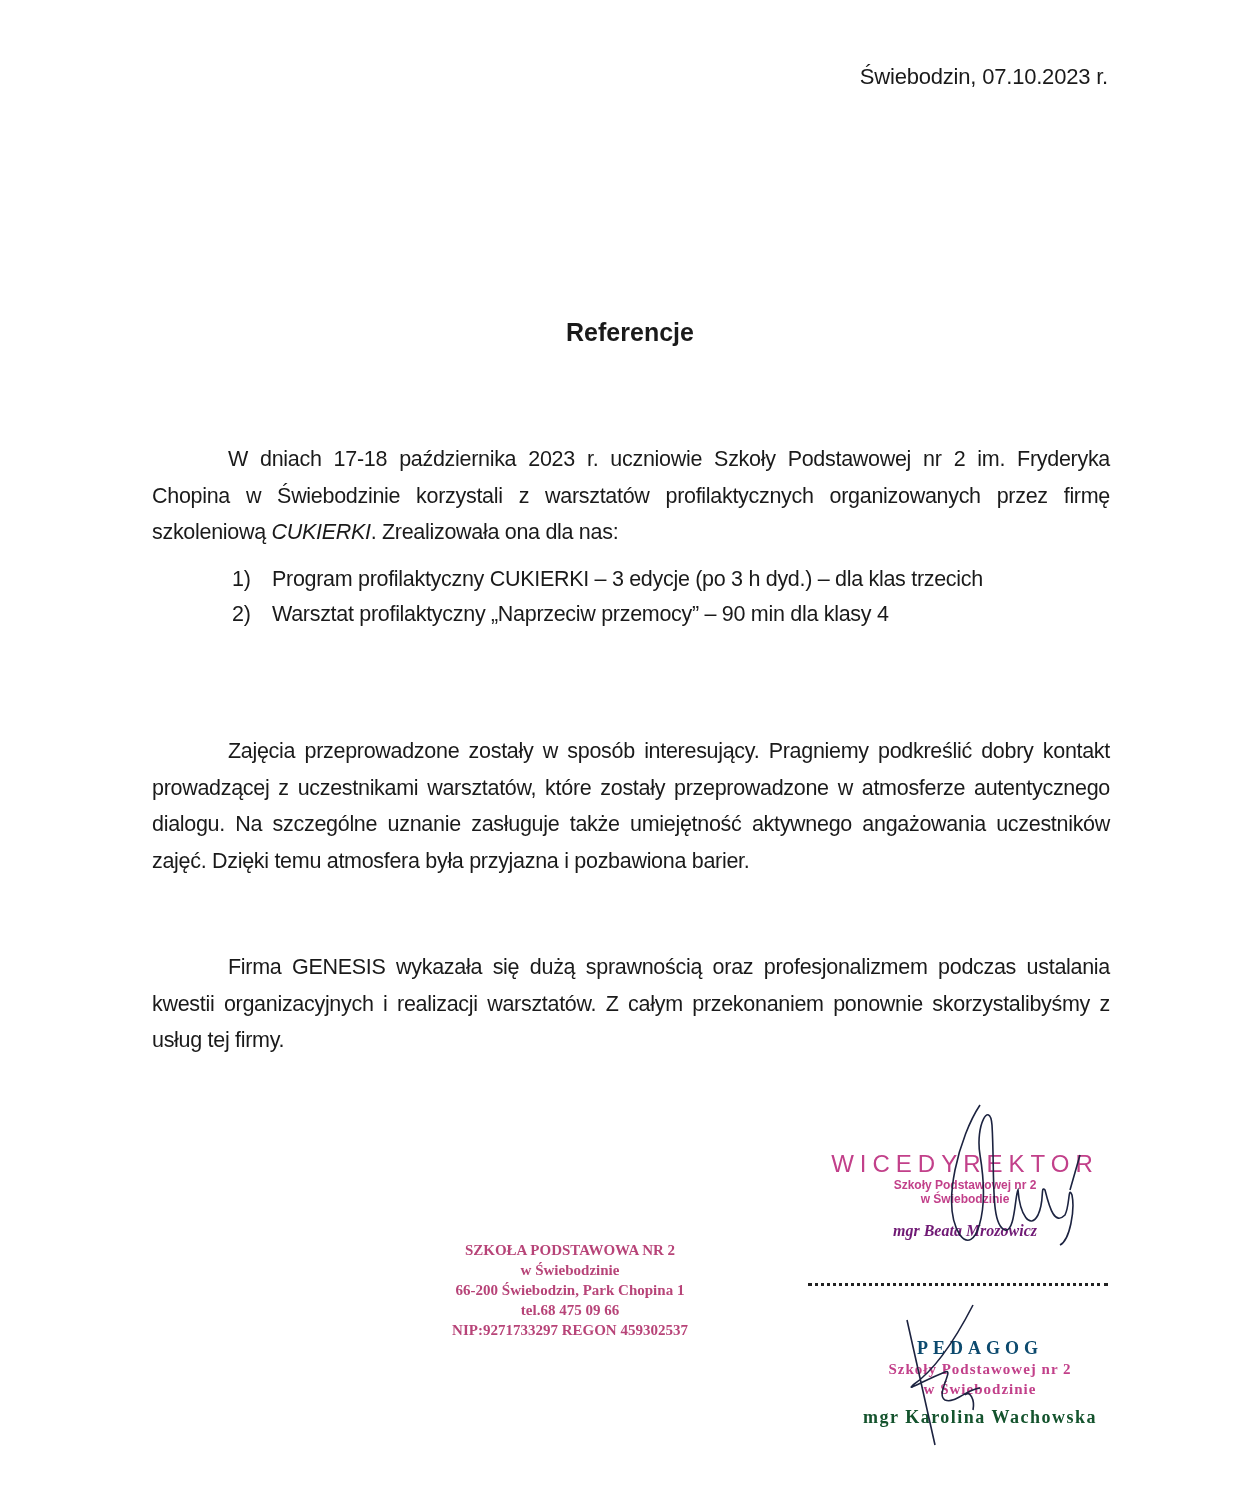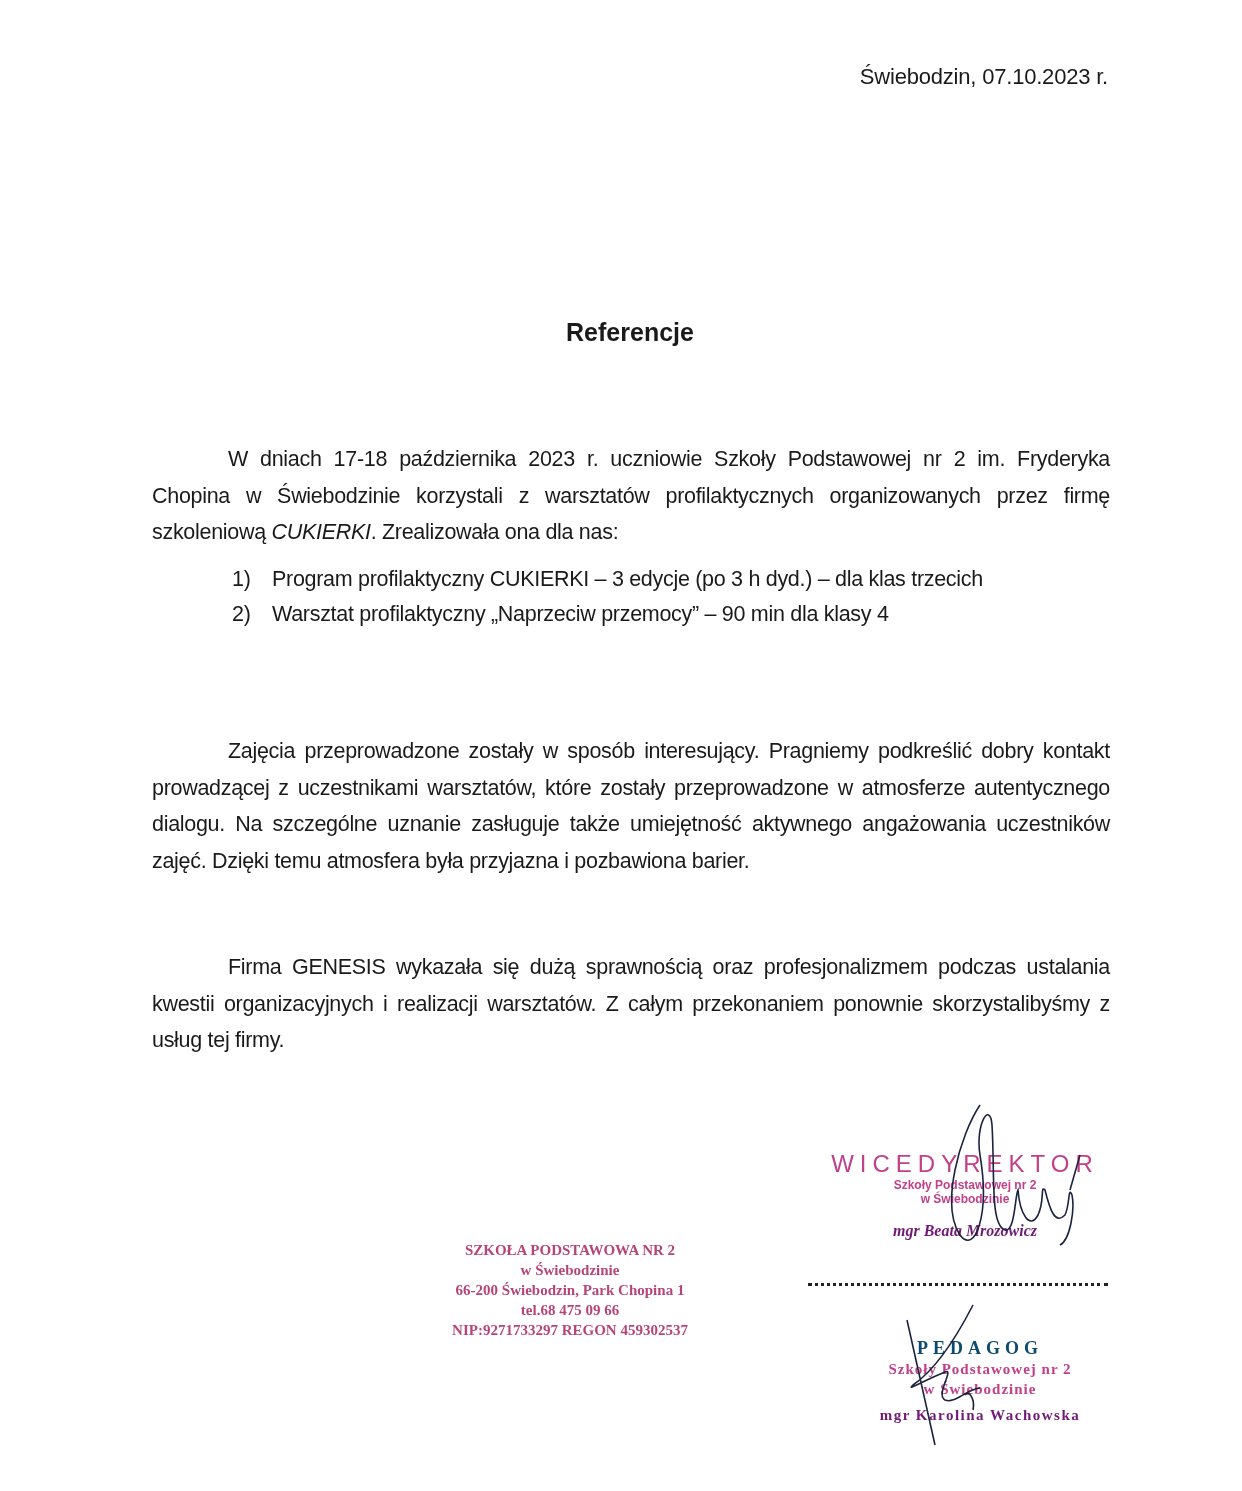--- a/index.html
+++ b/index.html
@@ -25,21 +25,21 @@
   .stamp { color: #b0306a; font-family: "Liberation Serif", "DejaVu Serif", serif; text-align: center; font-weight: bold; }
   .school-stamp { left: 420px; top: 1240px; width: 300px; font-size: 15px; line-height: 20px; opacity: 0.9; }
   .vice { left: 815px; top: 1150px; width: 300px; }
   .vice .role { font-family: "Liberation Sans", sans-serif; font-size: 24px; letter-spacing: 6px; font-weight: normal; color: #c2408a; }
   .vice .sub { font-family: "Liberation Sans", sans-serif; font-size: 12px; line-height: 14px; font-weight: bold; color: #c2408a; }
   .vice .name { font-style: italic; font-size: 16px; margin-top: 16px; color: #701a75; }
   .dots { left: 808px; top: 1283px; width: 300px; border-top: 3px dotted #222; }
   .ped { left: 840px; top: 1338px; width: 280px; }
   .ped .role { font-size: 18px; letter-spacing: 5px; color: #0c4a6e; }
   .ped .sub { font-size: 15px; line-height: 20px; color: #c2408a; letter-spacing: 1px; }
-  .ped .name { font-size: 15px; margin-top: 8px; letter-spacing: 1.5px; color: #701a75; }
+  .ped .name { font-size: 18px; margin-top: 8px; letter-spacing: 1.5px; color: #14532d; }
   svg.sig { position: absolute; pointer-events: none; }
 </style>
 </head>
 <body>
 
 <div class="abs date">Świebodzin, 07.10.2023 r.</div>
 
 <div class="abs title">Referencje</div>
 
 <div class="abs para p1"><span class="indent"></span><span>W dniach 17-18 października 2023 r. uczniowie Szkoły Podstawowej nr 2 im. Fryderyka Chopina w Świebodzinie korzystali z warsztatów profilaktycznych organizowanych przez firmę szkoleniową </span><em>CUKIERKI</em><span>. Zrealizowała ona dla nas:</span></div>

